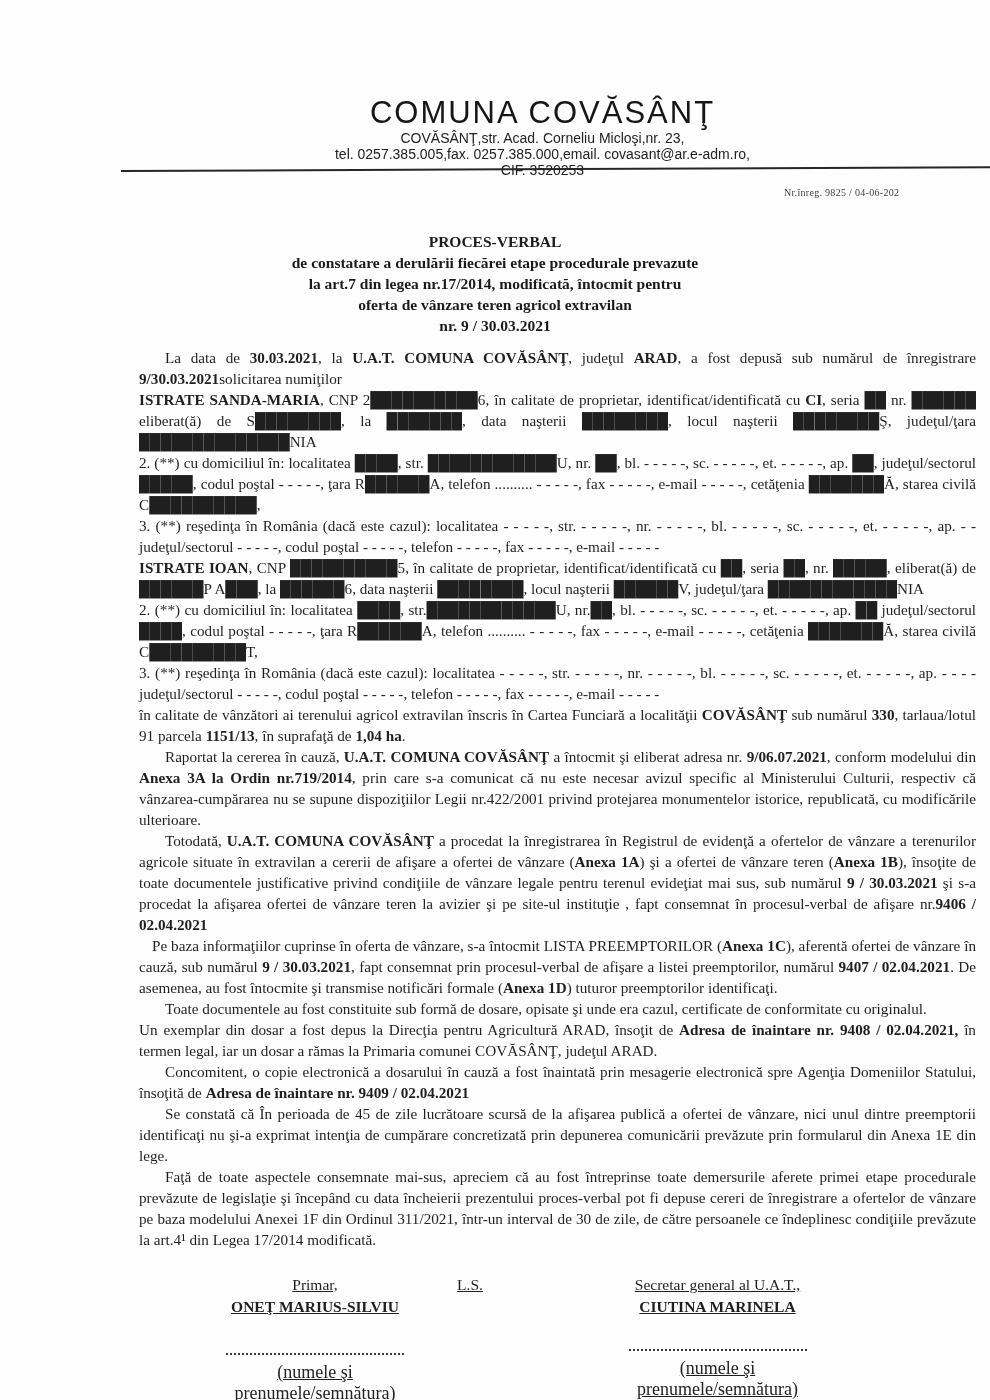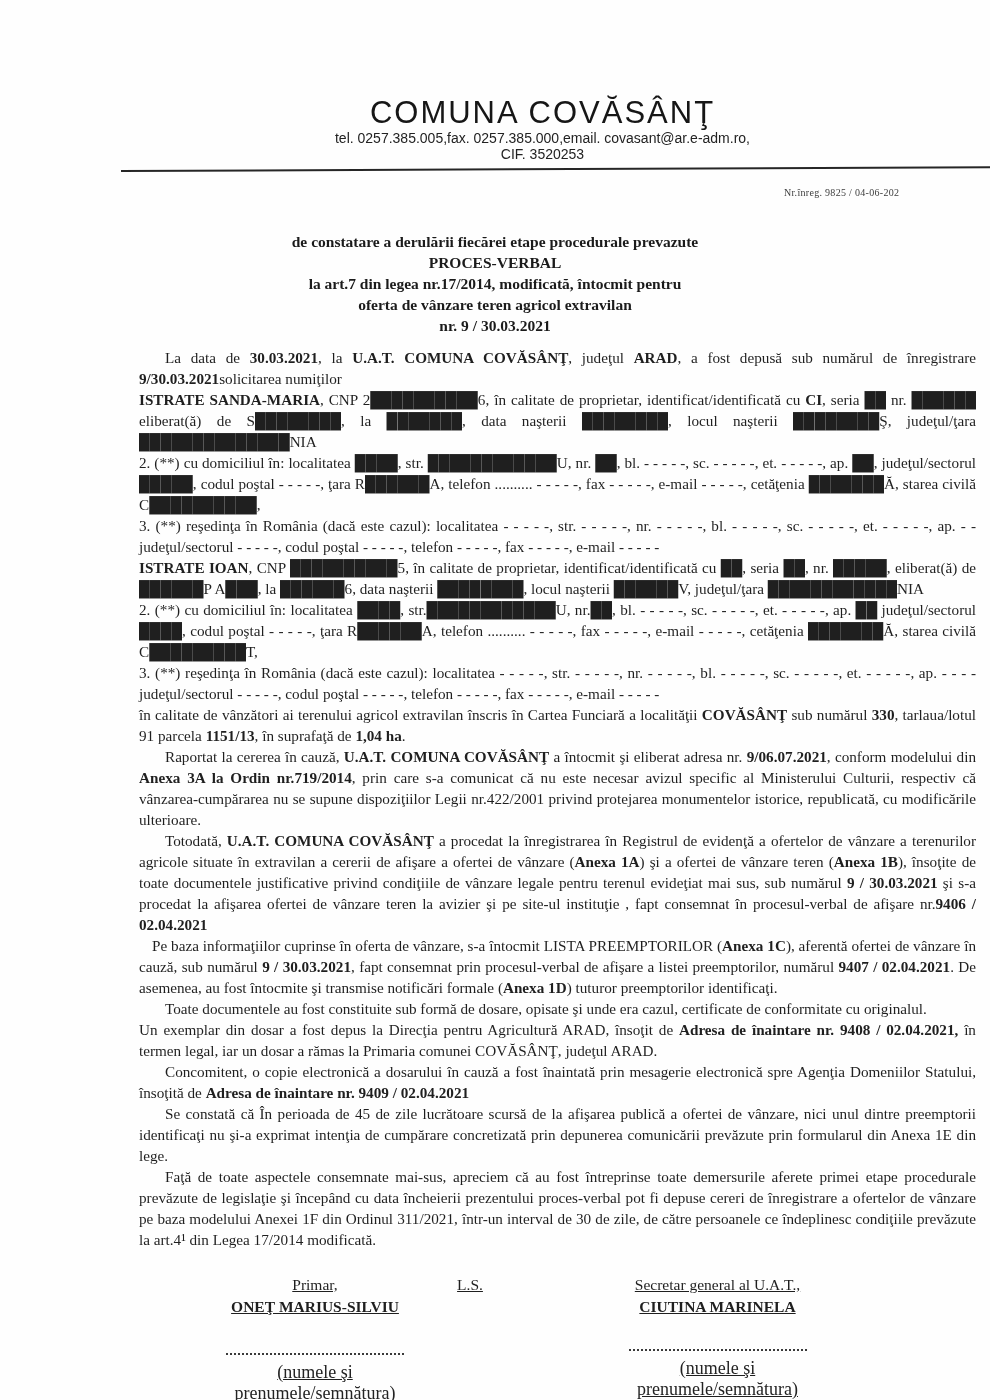--- a/index.html
+++ b/index.html
@@ -62,29 +62,30 @@
   .sig-right .sig-line{margin-top:32px;}
   .sig-caption{font-size:18px;margin-top:7px;color:#232323;}
 </style>
 </head>
 <body>
 
 <div class="page">
 
   <div class="org-header">
     <div class="org-name">COMUNA COVĂSÂNŢ</div>
+    <div class="org-addr">COVĂSÂNŢ,str. Acad. Corneliu Micloşi,nr. 23,</div>
     <div class="org-addr">tel. 0257.385.005,fax. 0257.385.000,email. covasant@ar.e-adm.ro,</div>
     <div class="org-addr"><span class="org-cif">CIF. 3520253</span></div>
   </div>
   <div class="header-rule"></div>
   <div class="reg-line">Nr.înreg. 9825 / 04-06-202</div>
 
   <div class="title-block">
+    <div>PROCES-VERBAL</div>
     <div>de constatare a derulării fiecărei etape procedurale prevazute</div>
-    <div>PROCES-VERBAL</div>
     <div>la art.7 din legea nr.17/2014, modificată, întocmit pentru</div>
     <div>oferta de vânzare teren agricol extravilan</div>
     <div>nr. 9 / 30.03.2021</div>
   </div>
 
   <div class="content">
     <div>
         <p class="para ind-md"><span>La data de </span><span class="b">30.03.2021</span><span>, la </span><span class="b">U.A.T. COMUNA COVĂSÂNŢ</span><span>, judeţul </span><span class="b">ARAD</span><span>, a fost depusă sub numărul de înregistrare </span><span class="b">9/30.03.2021</span><span>solicitarea numiţilor</span></p>
         <p class="para"><span class="b">ISTRATE SANDA-MARIA</span><span>, CNP 2██████████6, în calitate de proprietar, identificat/identificată cu </span><span class="b">CI</span><span>, seria ██ nr. ██████ eliberat(ă) de S████████, la ███████, data naşterii ████████, locul naşterii ████████Ş, judeţul/ţara ██████████████NIA</span></p>
         <p class="para"><span>2. (**) cu domiciliul în: localitatea ████, str. ████████████U, nr. ██, bl. - - - - -, sc. - - - - -, et. - - - - -, ap. ██, judeţul/sectorul █████, codul poştal - - - - -, ţara R██████A, telefon .......... - - - - -, fax - - - - -, e-mail - - - - -, cetăţenia ███████Ă, starea civilă C██████████,</span></p>

